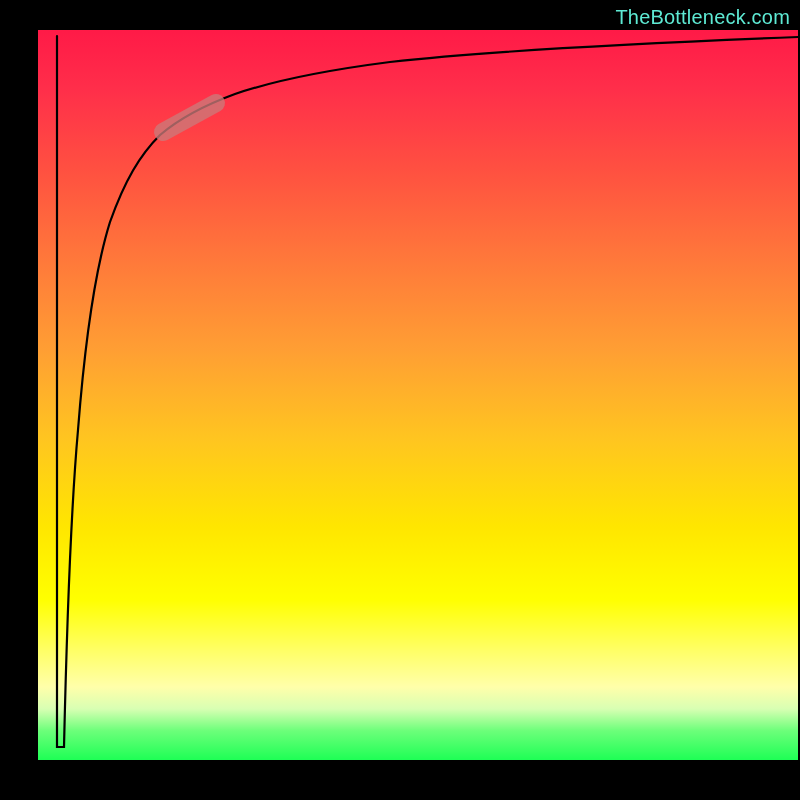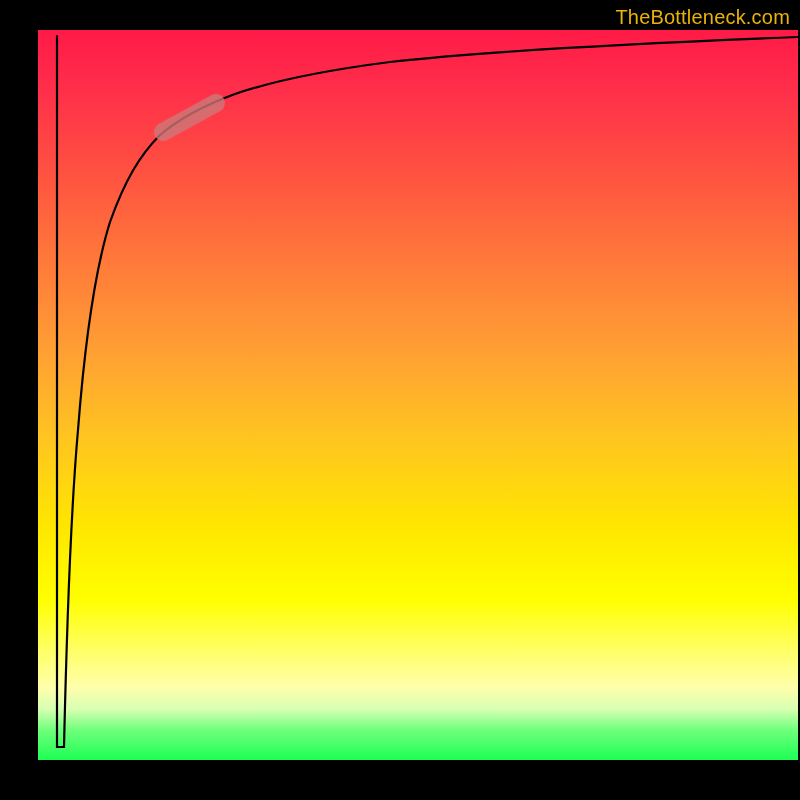--- a/index.html
+++ b/index.html
@@ -57,21 +57,21 @@
     fill: none;
     stroke: #cc7a7a;
     stroke-opacity: 0.78;
     stroke-width: 18;
     stroke-linecap: round;
   }
   .watermark {
     position: absolute;
     top: 6px;
     right: 10px;
-    color: #eab308;
+    color: #5eead4;
     font-size: 20px;
     font-weight: 400;
     letter-spacing: 0.2px;
   }
 </style>
 </head>
 <body>
 
 <div class="canvas">
 

